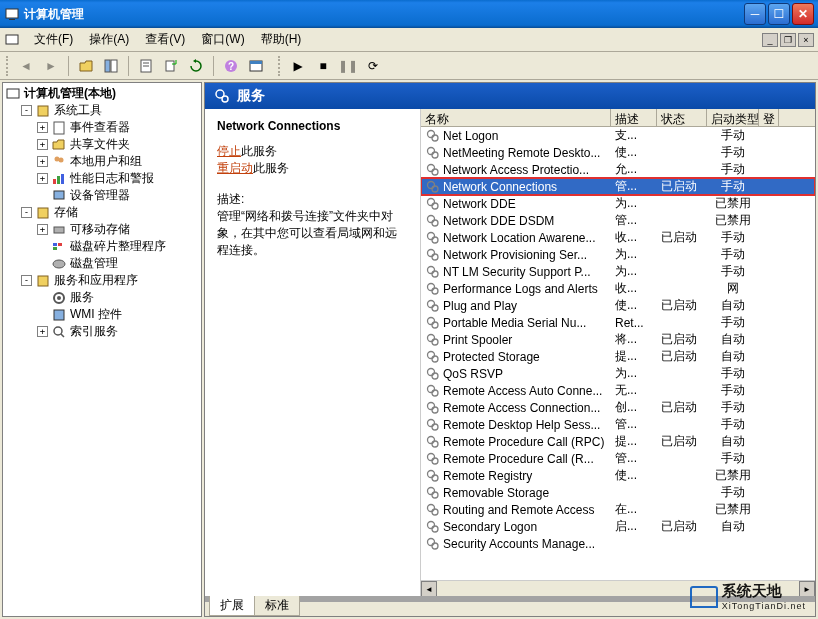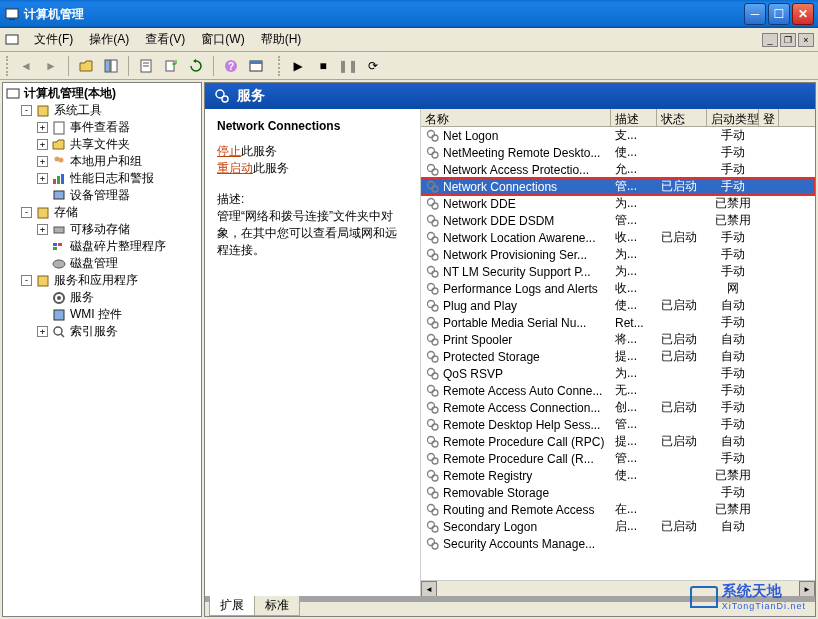--- a/index.html
+++ b/index.html
@@ -52,21 +52,21 @@
 .row.hl { outline: 2px solid #e03030; outline-offset: -1px; }
 .row .cell { overflow: hidden; white-space: nowrap; padding: 0 4px; text-overflow: ellipsis; }
 .row .svcicon { width: 16px; height: 16px; margin: 0 2px; flex-shrink: 0; }
 .row .c-name { display: flex; align-items: center; padding: 0; }
 .row .c-name span { padding: 0 2px; overflow: hidden; text-overflow: ellipsis; white-space: nowrap; }
 
 .tabs { height: 20px; border-top: 6px solid #a3a3a3; display: flex; align-items: flex-end; padding: 0 4px; background: #ece9d8; }
 .tab { border: 1px solid #aca899; border-top: none; padding: 1px 10px; background: #ece9d8; margin-right: -1px; font-size: 12px; cursor: default; }
 .tab.active { background: #fff; }
 
-.watermark { position: absolute; right: 12px; bottom: 8px; color: #1d4ed8; font-weight: bold; font-size: 15px; opacity: 0.9; display: flex; align-items: center; pointer-events: none; justify-content: space-between; }
+.watermark { position: absolute; right: 12px; bottom: 8px; color: #000000; font-weight: bold; font-size: 15px; opacity: 0.9; display: flex; align-items: center; pointer-events: none; justify-content: space-between; }
 .watermark .logo { width: 28px; height: 22px; border: 2px solid #0a5cc0; border-radius: 3px 3px 0 0; margin-right: 4px; position: relative; }
 .watermark small { display: block; font-size: 9px; font-weight: normal; letter-spacing: 1px; }
 
 .scrollbar-h { height: 16px; background: #ece9d8; border-top: 1px solid #ccc; display: flex; }
 .scrollbar-h .arrow { width: 16px; height: 16px; background: #d4d0c8; border: 1px solid #808080; display: flex; align-items: center; justify-content: center; font-size: 8px; }
 .scrollbar-h .track { flex: 1; background: #ece9d8; }
 
 svg { display: block; }
 </style>
 </head>

